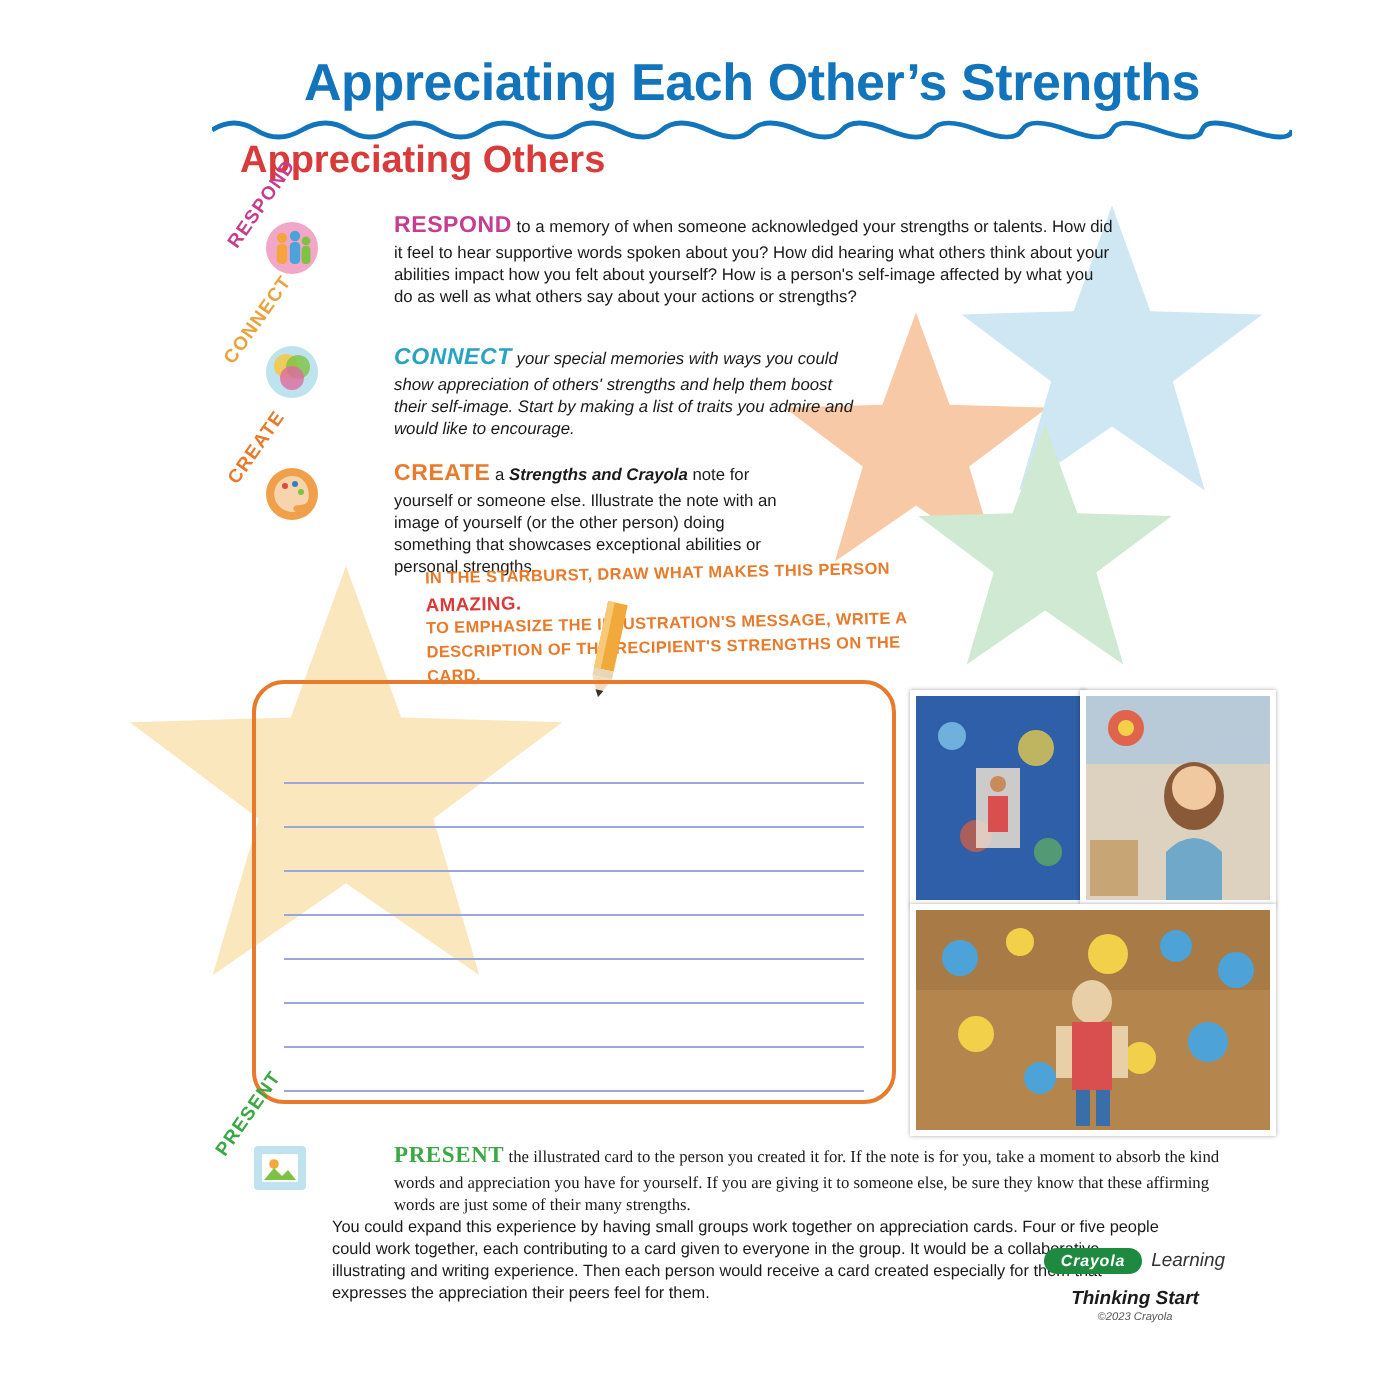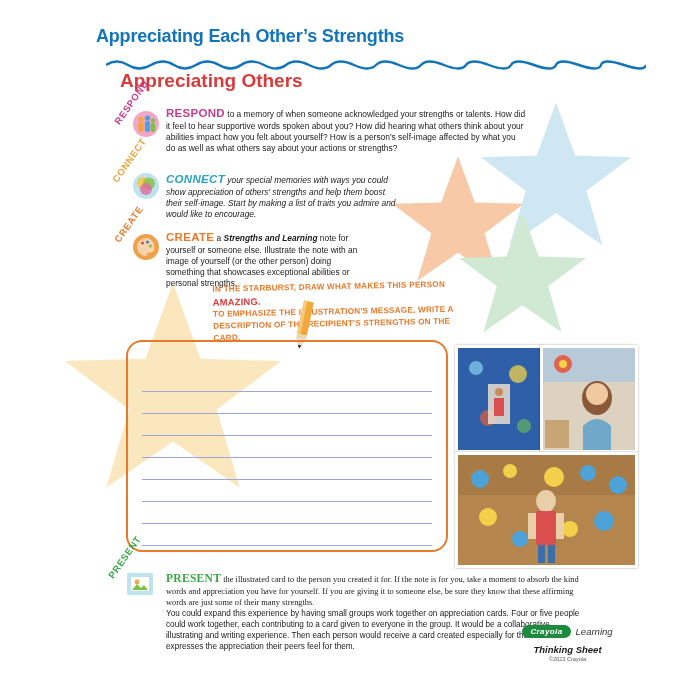--- a/index.html
+++ b/index.html
@@ -11,22 +11,23 @@
     position:relative;
   }
   .page{position:absolute;inset:0;}
 
   
   .header{
     position:absolute;left:96px;top:20px;width:560px;height:62px;
   }
   .title{
     position:absolute;left:0;top:6px;width:100%;
+    text-align:center;
     color:#1274bb;
-    font-size:18px;
+    font-size:26px;
     font-weight:bold;
     letter-spacing:-0.2px;
   }
   .wave{
     position:absolute;left:10px;top:38px;width:540px;height:12px;
   }
 
   .subtitle{
     position:absolute;left:120px;top:70px;
     color:#d93a3a;
@@ -48,20 +49,21 @@
     transform:rotate(-55deg);
     transform-origin:left top;
     white-space:nowrap;
   }
   .step-body{
     position:absolute;
     font-size:8.4px;
     line-height:1.32;
     color:#1a1a1a;
     width:360px;
+    margin-left:31px;
   }
   .kw{font-weight:bold;font-size:11.5px;letter-spacing:.3px;}
   .kw.respond{color:#c63d8f;}
   .kw.connect{color:#2aa3c2;}
   .kw.create{color:#e87b2b;}
   .kw.present{color:#3aa845;}
   .ital{font-style:italic;font-weight:bold;}
 
   .icon-badge{position:absolute;width:28px;height:28px;}
 
@@ -179,21 +181,21 @@
       <circle cx="14" cy="14" r="13" fill="#f0a04a"></circle>
       <path d="M14 5 a9 9 0 1 0 2 17.8 c-2.2-.6-1.4-2.6 0-3 c1.6-.4 4-.2 5.4-1.6 C23.4 16.2 23 5 14 5 Z" fill="#fff" opacity=".55"></path>
       <circle cx="10.5" cy="10" r="1.5" fill="#e0483c"></circle>
         <circle cx="15.5" cy="9" r="1.5" fill="#2f7fc1"></circle>
         <circle cx="18.5" cy="13" r="1.5" fill="#7dc242"></circle>
     </svg>
   </div>
   <div class="step">
     <div class="vert-label" style="left:112px;top:238px;color:#e87b2b;">CREATE</div>
     <div class="step-body" style="left:166px;top:230px;width:200px;">
-      <span class="kw create">CREATE</span><span> a </span><span class="ital">Strengths and Learning</span><span> note for yourself or someone else. Illustrate the note with an image of yourself (or the other person) doing something that showcases exceptional abilities or personal strengths.</span>
+      <span class="kw create">CREATE</span><span> a </span><span class="ital">Strengths and Crayola</span><span> note for yourself or someone else. Illustrate the note with an image of yourself (or the other person) doing something that showcases exceptional abilities or personal strengths.</span>
     </div>
   </div>
 
   <div class="hand">
     <span>In the starburst, draw what makes this person </span><span class="amazing">amazing.</span><br>
     <span>To emphasize the illustration's message, write a</span><br>
     <span>description of the recipient's strengths on the card.</span>
   </div>
 
   <div class="pencil">
@@ -279,17 +281,17 @@
     <div class="vert-label" style="left:106px;top:574px;color:#3aa845;">PRESENT</div>
     <div class="step-body" style="left:166px;top:571px;width:428px;font-family:Liberation Serif, serif;">
       <span class="kw present">PRESENT</span><span> the illustrated card to the person you created it for. If the note is for you, take a moment to absorb the kind words and appreciation you have for yourself. If you are giving it to someone else, be sure they know that these affirming words are just some of their many strengths.</span>
     </div>
   </div>
 
   <div class="footer-text">You could expand this experience by having small groups work together on appreciation cards. Four or five people could work together, each contributing to a card given to everyone in the group. It would be a collaborative illustrating and writing experience. Then each person would receive a card created especially for them that expresses the appreciation their peers feel for them.</div>
 
   <div class="logo-wrap">
     <span class="crayola-pill">Crayola</span><span class="learning">Learning</span>
-    <div class="thinking">Thinking Sheet</div>
+    <div class="thinking">Thinking Start</div>
     <div class="copyright">©2023 Crayola</div>
   </div>
 
 </div>
 
 </body></html>

